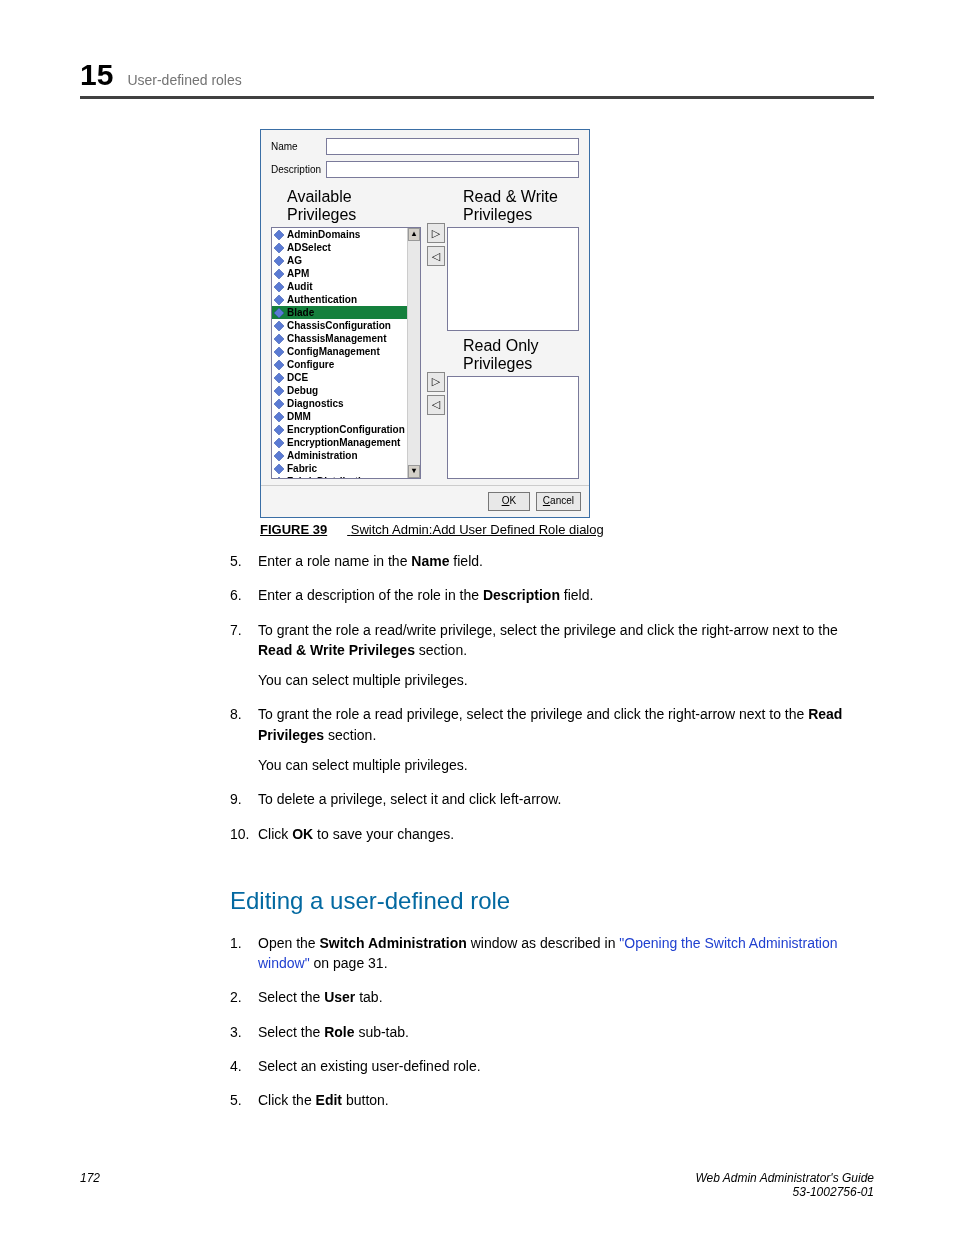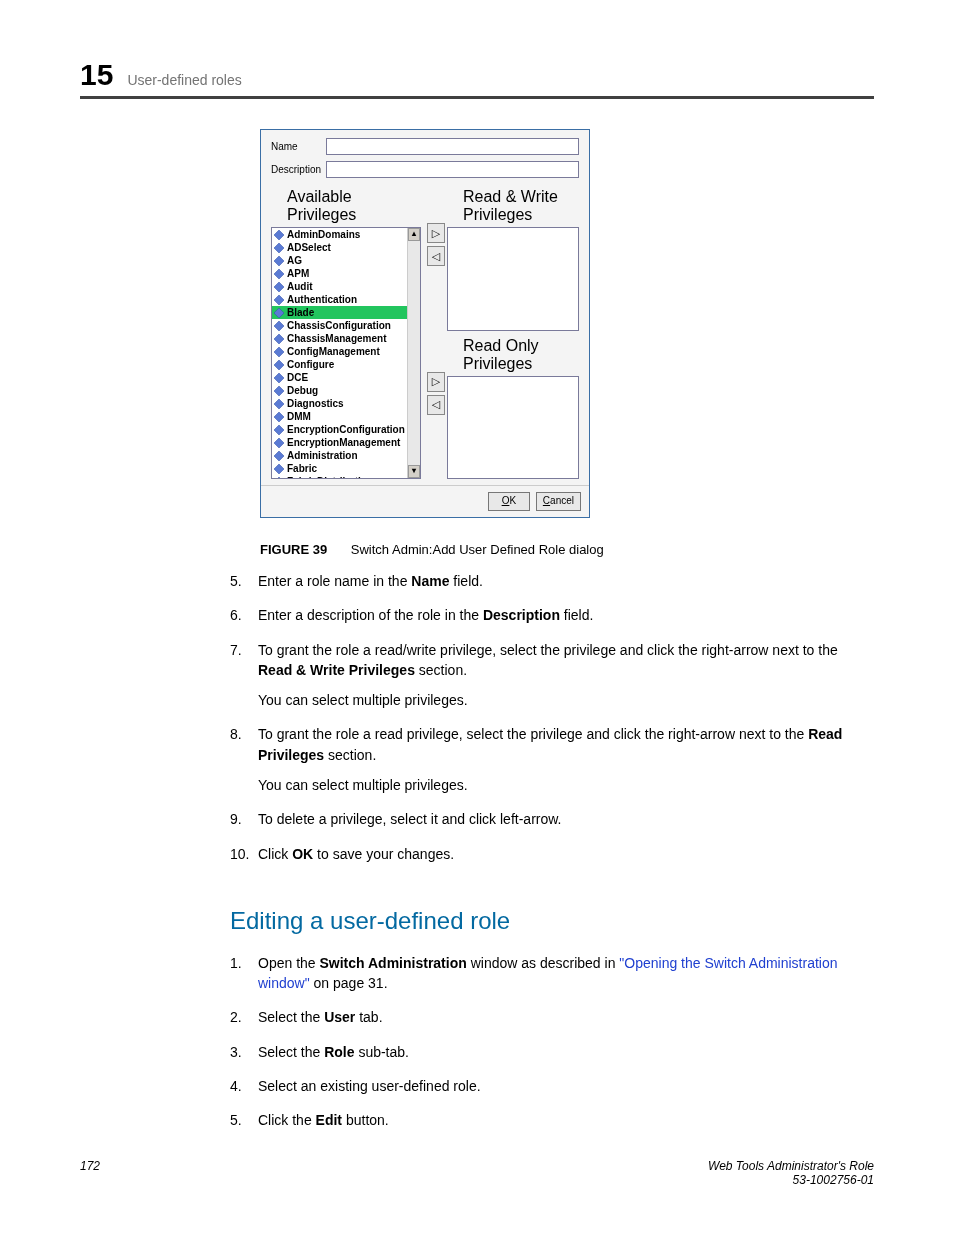--- a/index.html
+++ b/index.html
@@ -104,21 +104,21 @@
   .priv-list-inner {
     height: 100%;
     overflow: hidden;
   }
   .priv-item {
     display: flex;
     align-items: center;
     padding: 1px 2px;
     white-space: nowrap;
   }
-  .priv-item.selected { background: #22c55e; }
+  .priv-item.selected { background: #15803d; }
   .priv-diamond {
     width: 10px; height: 10px;
     display: inline-block;
     margin-right: 3px;
     flex-shrink: 0;
   }
   .priv-diamond svg { display: block; }
   .scrollbar {
     position: absolute;
     right: 0; top: 0; bottom: 0;
@@ -174,22 +174,23 @@
     height: 19px;
     border: 1px solid #777;
     background: #e8e8e8;
     font-size: 10px;
     text-align: center;
     line-height: 16px;
     padding: 0 6px;
   }
   .dlg-btn u { text-decoration: underline; }
   .figure-caption {
-    margin-top: 24px;
+    margin-top: 4px;
     font-size: 13px;
+    text-decoration: underline;
   }
   .figure-caption .fignum { font-weight: bold; margin-right: 20px; }
   .content {
     margin-left: 150px;
     font-size: 14px;
     line-height: 1.45;
   }
   .step {
     display: flex;
     margin-top: 14px;
@@ -206,21 +207,21 @@
     font-family: Arial, sans-serif;
     font-size: 24px;
     font-weight: normal;
     margin-top: 40px;
     margin-bottom: 14px;
     color: #0369a1;
   }
   .link { color: #2040d0; }
   .footer {
     position: absolute;
-    bottom: 48px;
+    bottom: 36px;
     left: 80px;
     right: 80px;
     display: flex;
     justify-content: space-between;
     font-size: 12px;
     font-style: italic;
   }
   .footer-right { text-align: right; }
   b { font-weight: bold; }
 </style>
@@ -521,16 +522,16 @@
     <div class="step">
       <div class="step-num">5.</div>
       <div class="step-body"><span>Click the </span><b>Edit</b><span> button.</span></div>
     </div>
   </div>
 </div>
 
 <div class="footer">
   <span>172</span>
   <div class="footer-right">
-    <div>Web Tools Administrator's Role</div>
+    <div>Web Admin Administrator's Guide</div>
     <div>53-1002756-01</div>
   </div>
 </div>
 
 </body></html>

